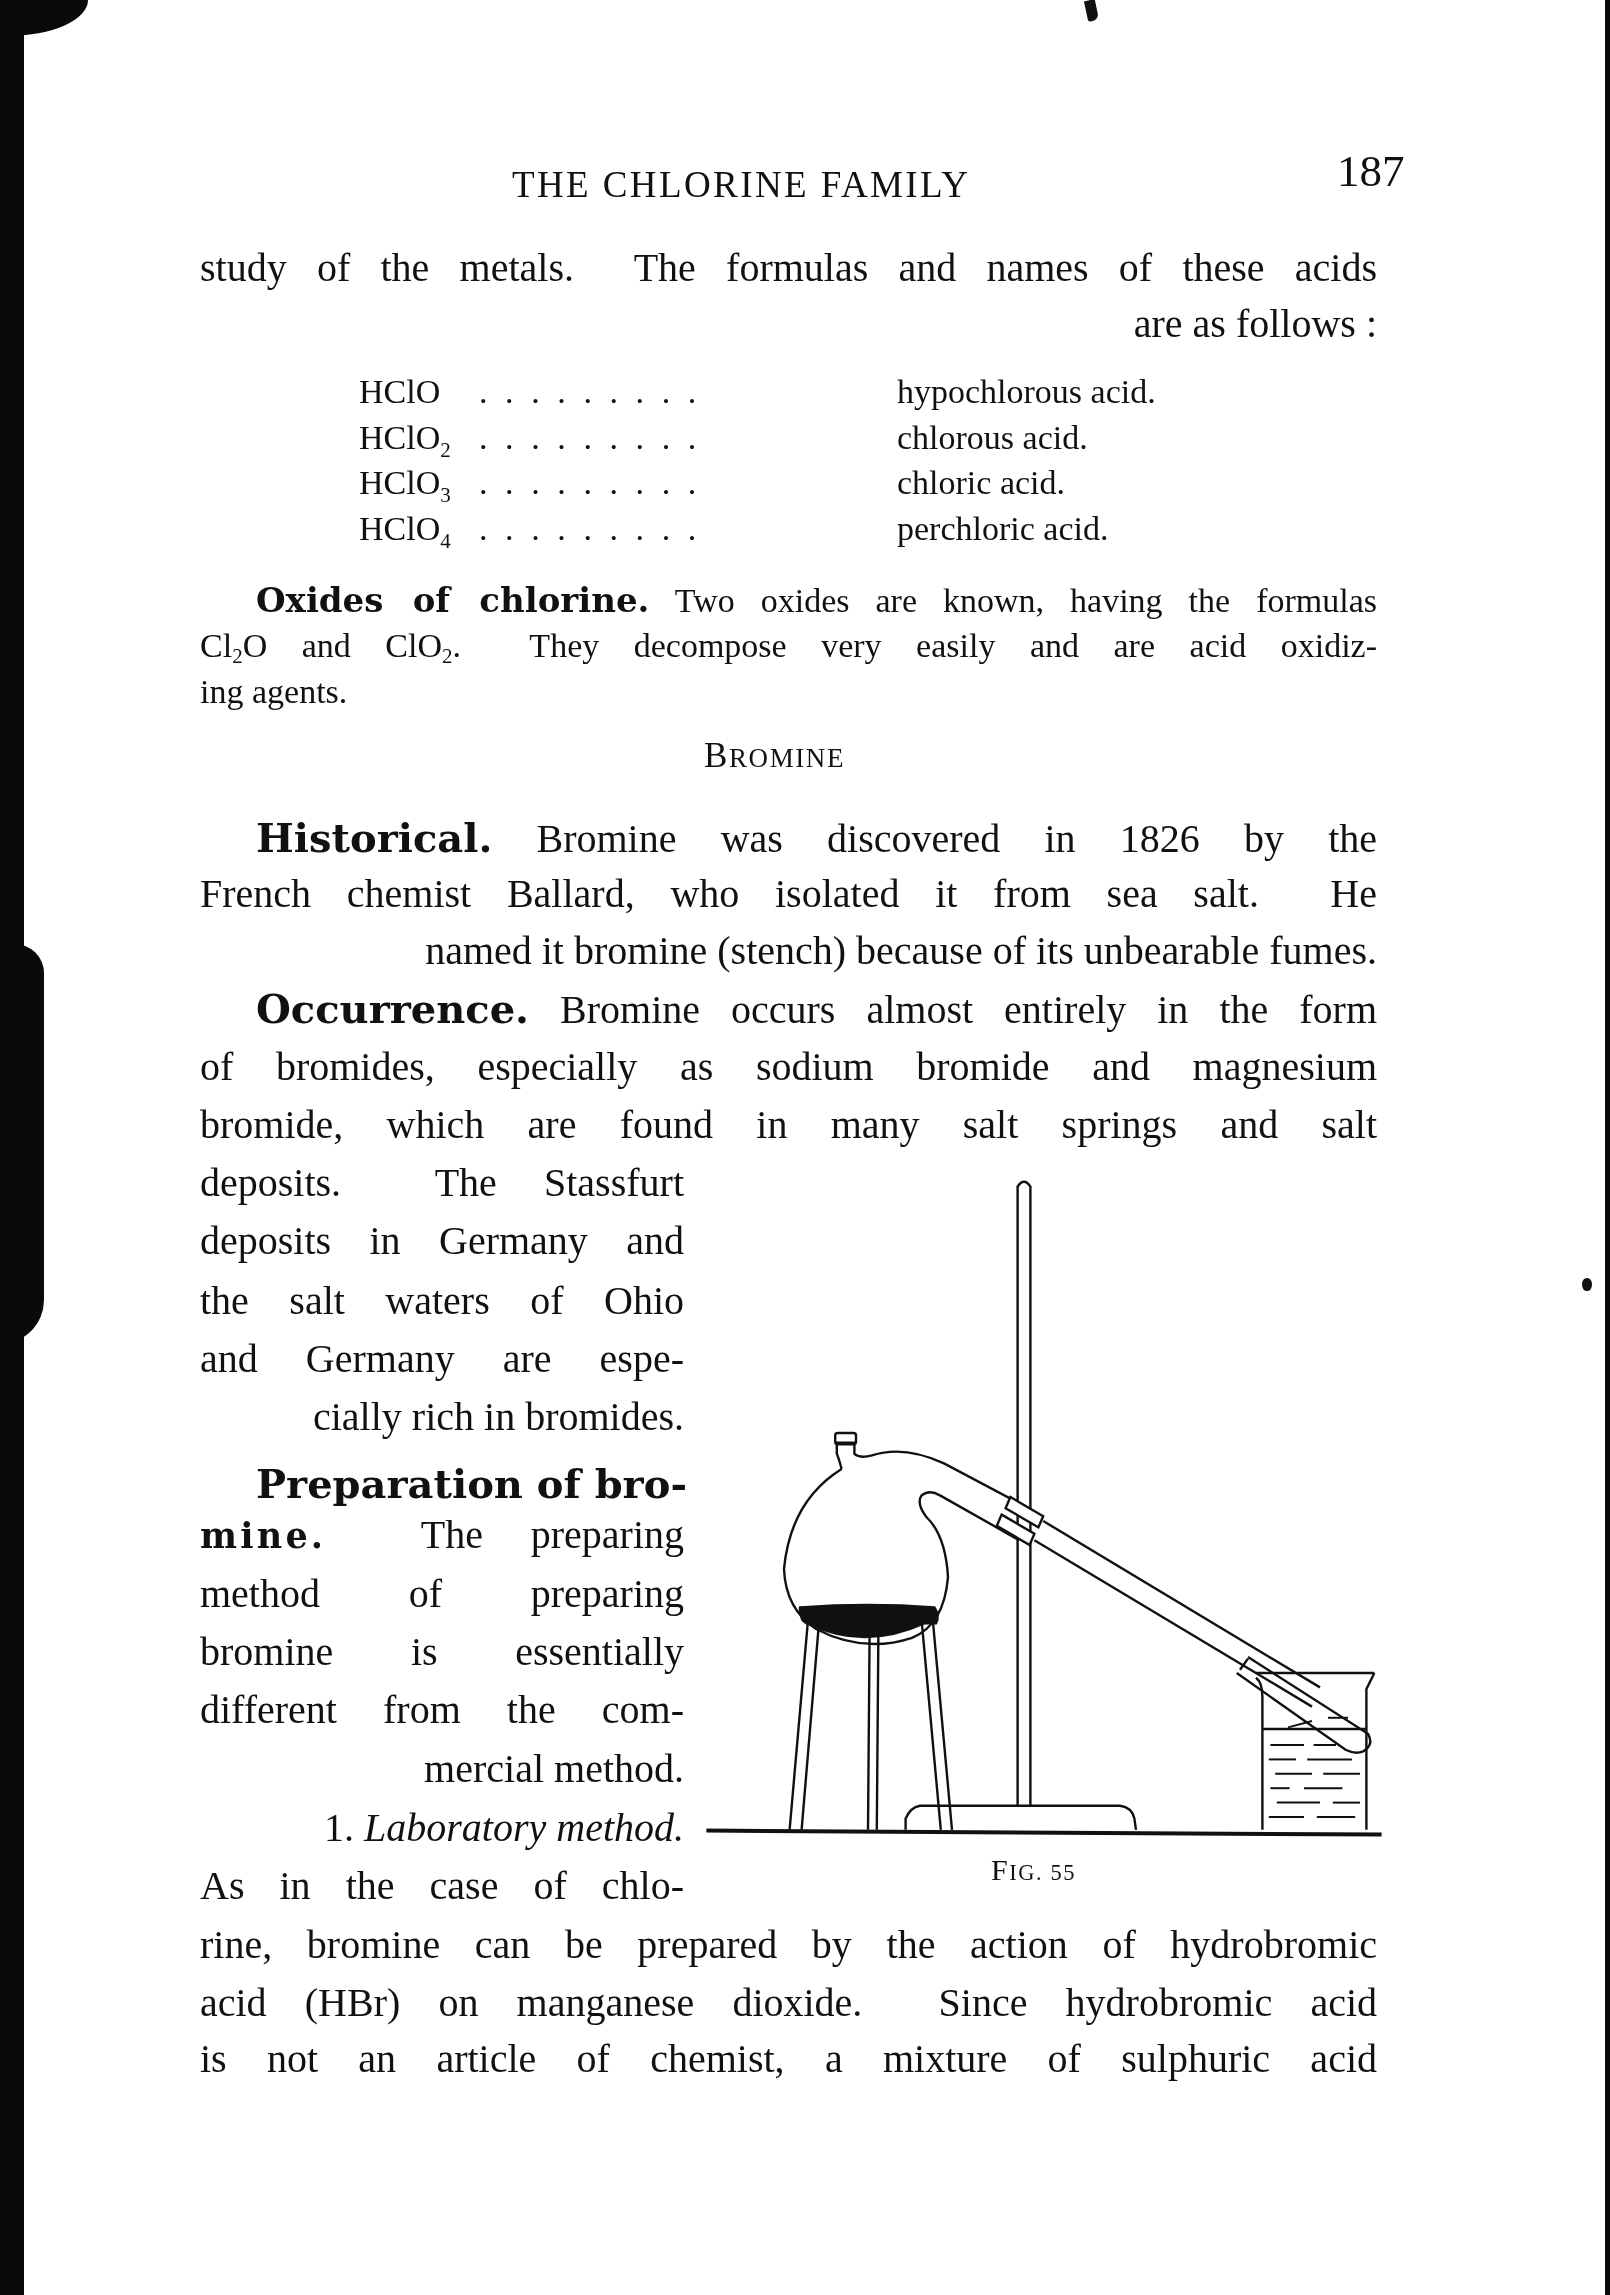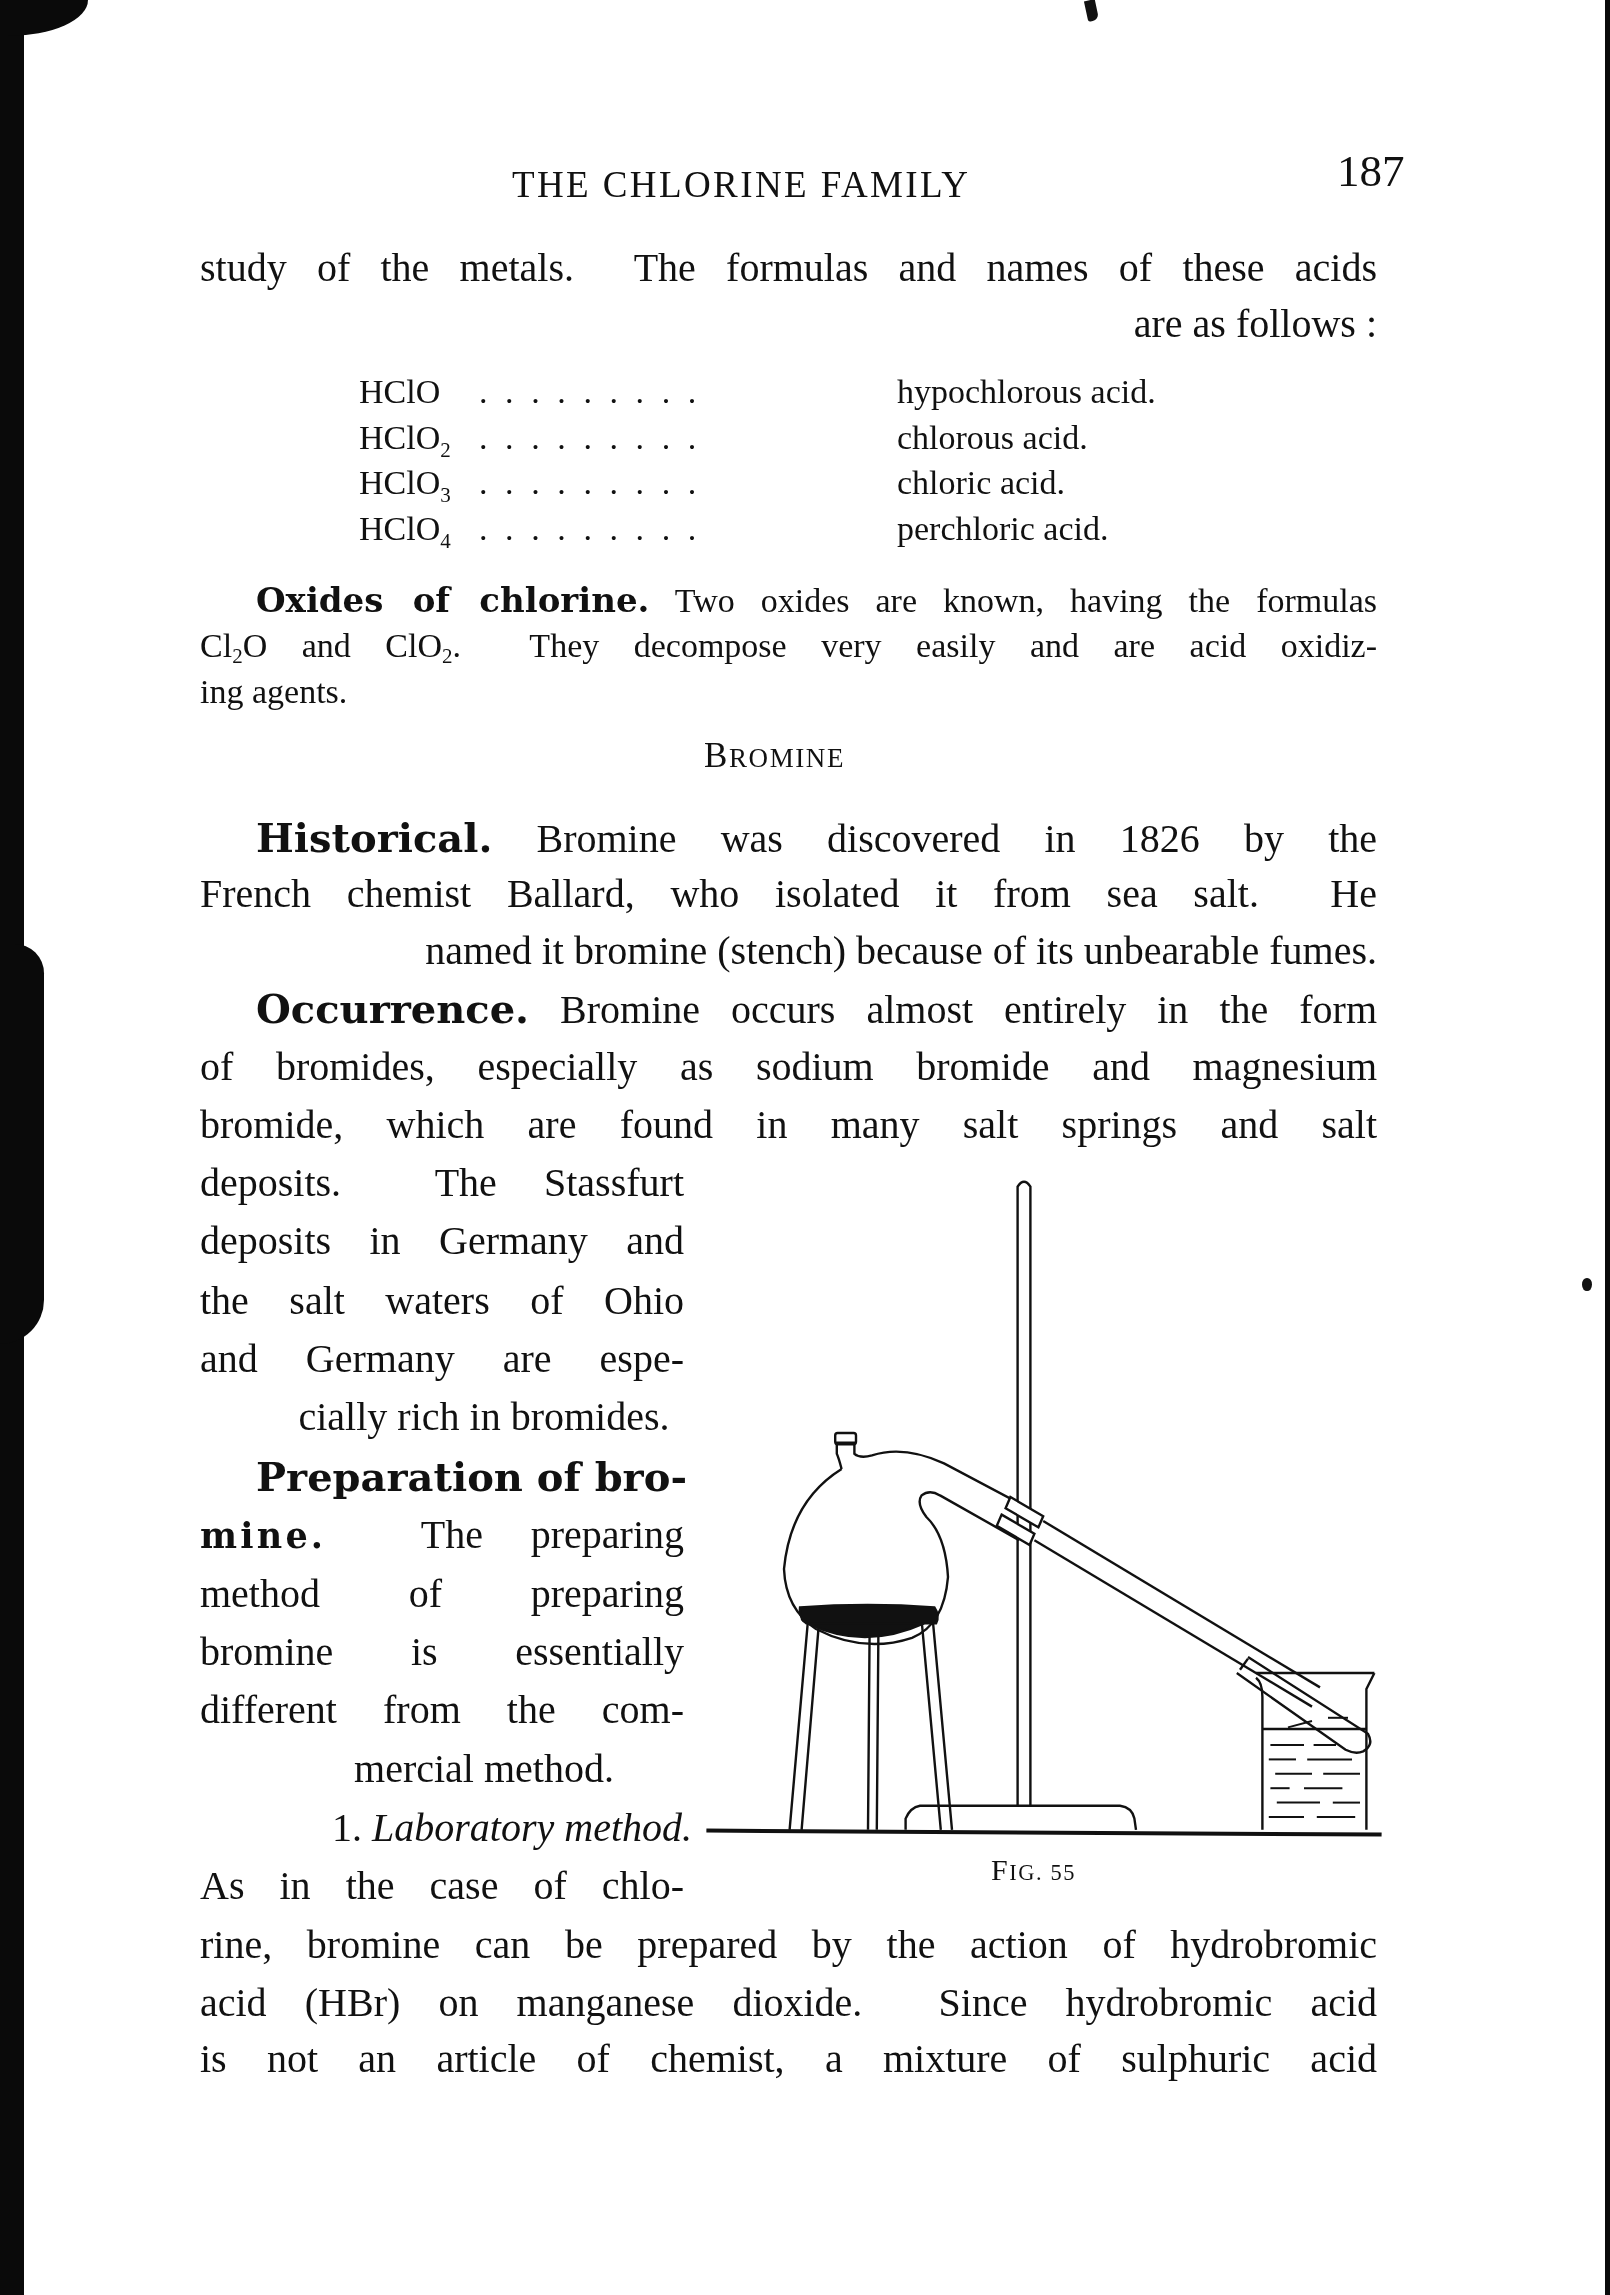--- a/index.html
+++ b/index.html
@@ -17,32 +17,32 @@
   .margin-dot { position: absolute; left: 1582px; top: 1278px; width: 9.6px; height: 12.8px; background: #111; border-radius: 50%; }
 
   .line { position: absolute; white-space: pre; line-height: 1; }
   .running-head { top: 166px; left: 512px; font-size: 37px; letter-spacing: 2.4px; text-align: center; }
   .page-number { top: 149px; left: 1337px; font-size: 45px; }
 
   .body { font-size: 40px; left: 200px; }
   .full { width: 1177px; text-align: justify; text-align-last: justify; }
   .full-last { width: 1177px; text-align: right; }
   .narrow { width: 484px; text-align: justify; text-align-last: justify; }
-  .narrow-last { width: 484px; text-align: center; margin-left: 42px; }
+  .narrow-last { width: 484px; text-align: right; }
   .indent { padding-left: 56px; box-sizing: border-box; }
 
   .acid-row { position: absolute; left: 359px; font-size: 34px; height: 40px; width: 920px; }
   .acid-formula { position: absolute; left: 0; top: 0; }
   .acid-formula sub { font-size: 21px; vertical-align: -8px; }
   .acid-dots { position: absolute; left: 120px; top: 0; letter-spacing: 17.6px; }
   .acid-name { position: absolute; left: 538px; top: 0; }
 
   .small { font-size: 34px; left: 200px; width: 1177px; }
   .small sub { font-size: 21px; vertical-align: -6.4px; }
-  .bold { font-weight: bold; font-family: "DejaVu Serif", serif; letter-spacing: 0; }
+  .bold { font-weight: bold; font-family: "DejaVu Serif", serif; letter-spacing: 0; margin-top: 7px; }
   .section-title { top: 738px; left: 704px; font-size: 35px; letter-spacing: 1.6px; }
   .section-title .sc { font-size: 27px; }
   .ital { font-style: italic; }
 
   svg.figure { position: absolute; left: 696px; top: 1161px; width: 696px; height: 688px; }
   .fig-caption { top: 1855px; left: 991px; font-size: 30px; letter-spacing: 1.6px; }
   .fig-caption .sc { font-size: 22.4px; }
 </style>
 </head>
 <body>

